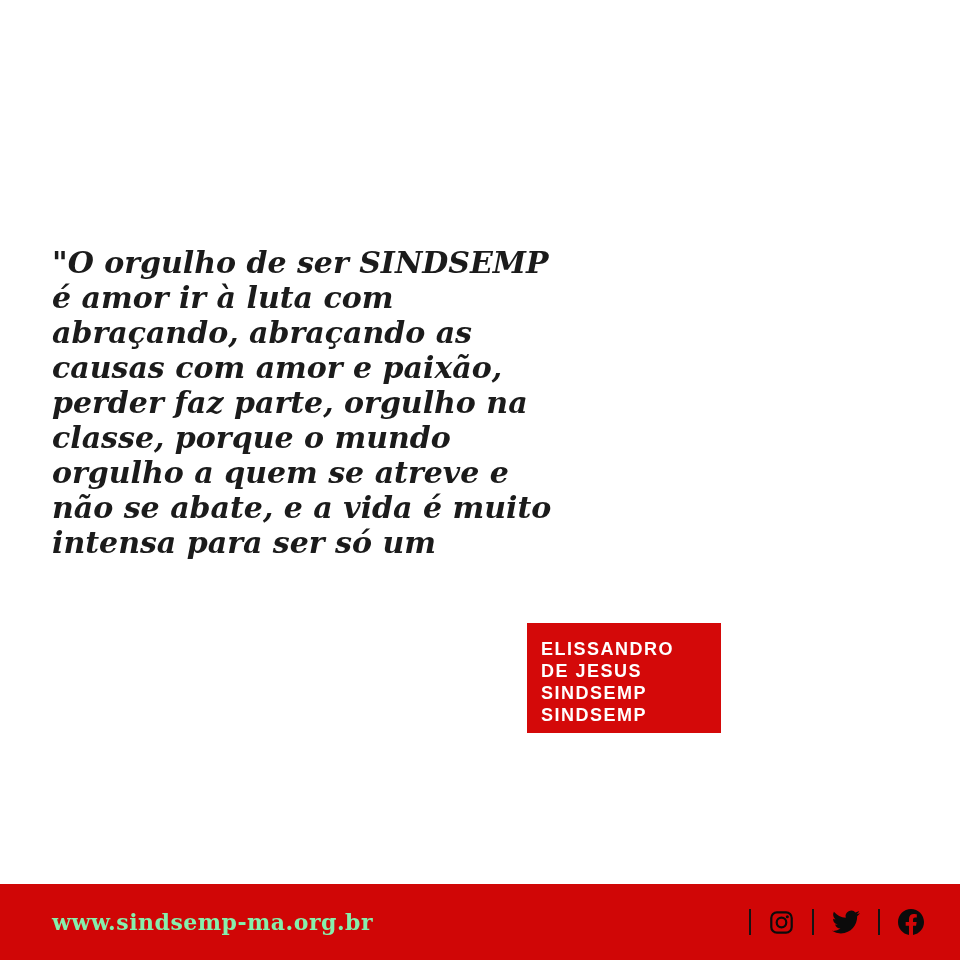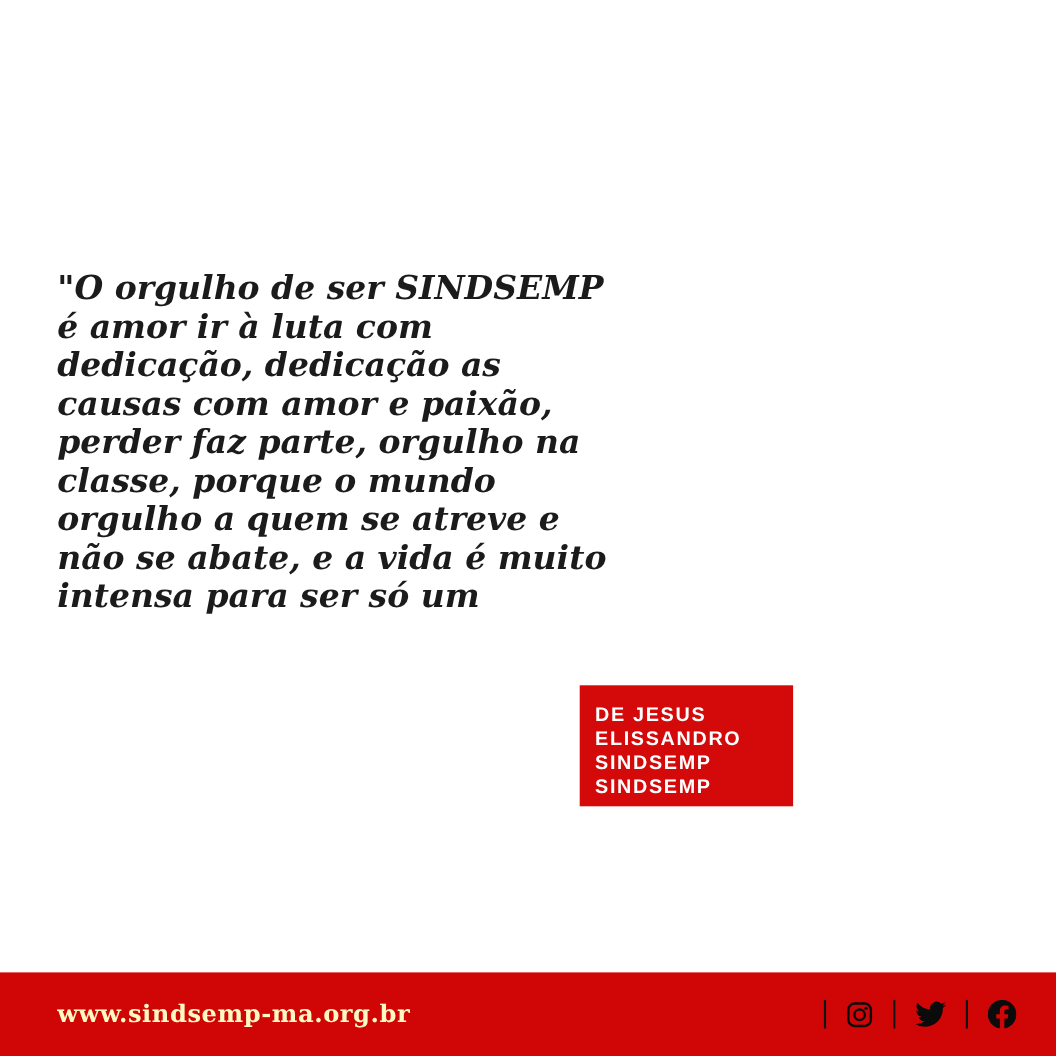--- a/index.html
+++ b/index.html
@@ -33,50 +33,50 @@
     letter-spacing:1.5px;color:#ffffff;white-space:nowrap;
   }
   .footer{
     position:absolute;left:0;top:884px;width:960px;height:76px;
     background:var(--red-bar);
   }
   .footer .url{
     position:absolute;left:52px;top:0;height:100%;
     display:flex;align-items:center;
     font-family:"DejaVu Serif", serif;font-weight:700;
-    font-size:22px;color:#fef9c3;letter-spacing:0.5px;
+    font-size:22px;color:#86efac;letter-spacing:0.5px;
   }
   .socials{
     position:absolute;right:36px;top:0;height:100%;
     display:flex;align-items:center;gap:18px;
   }
   .sep{width:2px;height:26px;background:#141414;}
   .icon{display:flex;align-items:center;justify-content:center;cursor:pointer;}
   .icon svg{display:block;}
 </style>
 </head>
 <body>
 
 <div class="canvas">
 
   <div class="quote">
     <div class="qline">"O orgulho de ser SINDSEMP</div>
     <div class="qline">é amor ir à luta com</div>
-    <div class="qline">dedicação, dedicação as</div>
+    <div class="qline">abraçando, abraçando as</div>
     <div class="qline">causas com amor e paixão,</div>
     <div class="qline">perder faz parte, orgulho na</div>
     <div class="qline">classe, porque o mundo</div>
     <div class="qline">orgulho a quem se atreve e</div>
     <div class="qline">não se abate, e a vida é muito</div>
     <div class="qline">intensa para ser só um</div>
   </div>
 
   <div class="author-box">
+    <div class="aline">ELISSANDRO</div>
     <div class="aline">DE JESUS</div>
-    <div class="aline">ELISSANDRO</div>
     <div class="aline">SINDSEMP</div>
     <div class="aline">SINDSEMP</div>
   </div>
 
   <div class="footer">
     <div class="url">www.sindsemp-ma.org.br</div>
 
     <div class="socials">
       <span class="sep"></span>
 

